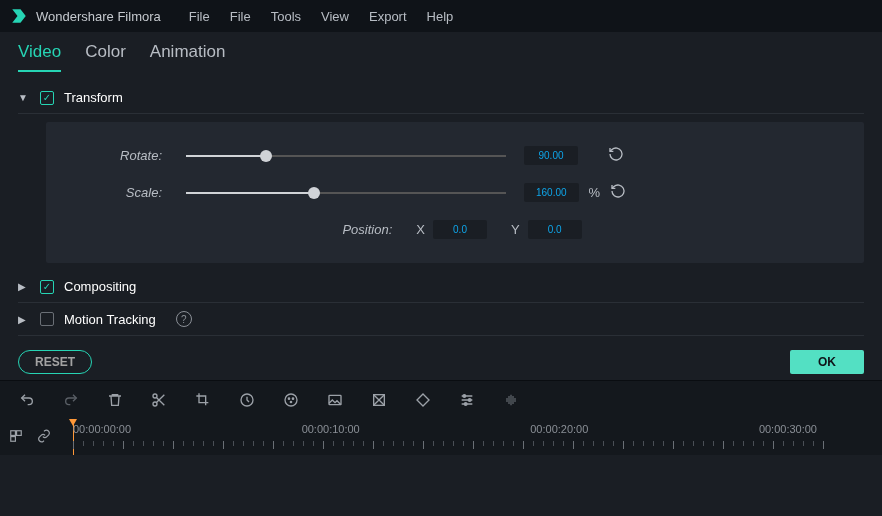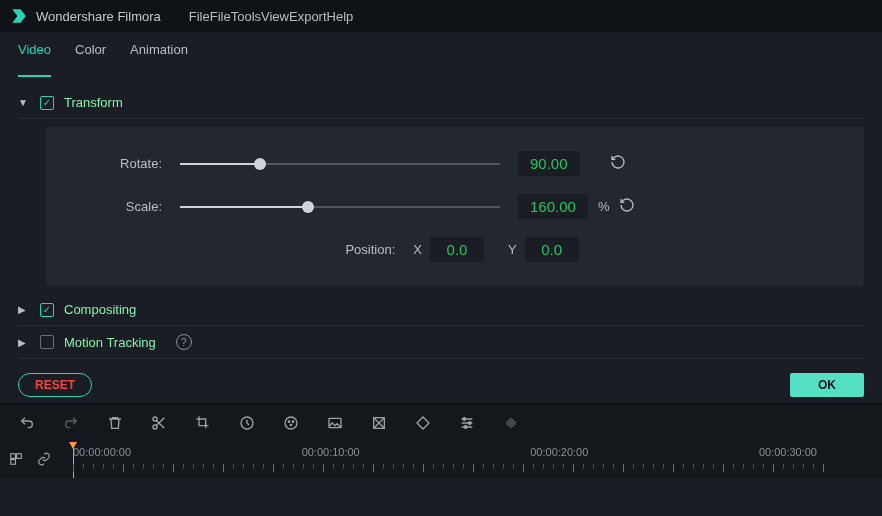--- a/index.html
+++ b/index.html
@@ -1,56 +1,56 @@
 <!DOCTYPE html>
 <html><head>
   <meta charset="utf-8">
   <style>
     * { box-sizing: border-box; margin: 0; padding: 0; font-family: -apple-system, BlinkMacSystemFont, "Segoe UI", Arial, sans-serif; }
     body { background: #1a1e24; color: #b8bdc4; width: 882px; height: 516px; overflow: hidden; font-size: 13px; }
     
     .titlebar { display: flex; align-items: center; height: 30px; padding: 16px 10px; background: #0f1318; gap: 8px; }
     .logo { width: 18px; height: 18px; display: flex; align-items: center; justify-content: center; }
     .app-title { color: #c5c9ce; font-size: 13px; margin-right: 20px; }
-    .menu { display: flex; }
+    .menu { display: flex; gap: 20px; }
     .menu-item { color: #b8bdc4; cursor: pointer; font-size: 13px; }
     
     .tabs { display: flex; gap: 24px; padding: 10px 18px 0 18px; background: #1a1e24; }
-    .tab { padding-bottom: 18px; cursor: pointer; font-size: 13px; }
+    .tab { padding-bottom: 8px; cursor: pointer; font-size: 17px; }
     .tab.active { color: #26d4b4; border-bottom: 2px solid #26d4b4; }
     
     .content { padding: 10px 18px 8px 18px; }
     
     .section-row { display: flex; align-items: center; gap: 10px; padding: 8px 0; border-bottom: 1px solid #2a2f36; }
     .expand-icon { width: 12px; font-size: 10px; color: #b8bdc4; cursor: pointer; }
     .checkbox { width: 14px; height: 14px; border: 1.5px solid #26d4b4; border-radius: 2px; display: flex; align-items: center; justify-content: center; font-size: 10px; color: #26d4b4; cursor: pointer; }
     .checkbox.unchecked { border-color: #6a6f76; color: transparent; }
-    .section-label { color: #86efac; text-align: center; }
+    .section-label { color: #ffffff; text-align: center; }
     .info-icon { width: 16px; height: 16px; border: 1.5px solid #8a8f96; border-radius: 50%; display: flex; align-items: center; justify-content: center; font-size: 10px; color: #8a8f96; margin-left: 10px; }
     
     .panel { background: #232830; margin: 8px 0 8px 28px; padding: 24px 28px; border-radius: 2px; }
     .control-row { display: flex; align-items: center; margin-bottom: 18px; }
     .control-row:last-child { margin-bottom: 0; justify-content: center; }
-    .control-label { width: 88px; text-align: right; margin-right: 18px; color: #b8bdc4; }
+    .control-label { width: 88px; text-align: right; margin-right: 24px; color: #b8bdc4; font-style: italic; }
     
     .slider { position: relative; width: 320px; height: 2px; background: #555; margin-right: 18px; }
     .slider-fill { position: absolute; height: 2px; background: #d0d3d7; left: 0; }
     .slider-thumb { position: absolute; top: -5px; width: 12px; height: 12px; background: #d0d3d7; border-radius: 50%; transform: translateX(-50%); }
     
-    .value-box { background: #1a1e24; padding: 4px 12px; color: #22c55e; border-radius: 2px; min-width: 54px; text-align: center; font-size: 15px; }
+    .value-box { background: #1a1e24; padding: 4px 12px; color: #0ea5e9; border-radius: 2px; min-width: 54px; text-align: center; font-size: 10px; }
     .unit { margin: 0 10px; color: #b8bdc4; }
     .reset-icon { cursor: pointer; color: #b8bdc4; }
     
     .flip-btn { width: 20px; height: 20px; display: flex; align-items: center; justify-content: center; margin-right: 28px; cursor: pointer; color: #b8bdc4; }
     
     .pos-group { display: flex; align-items: center; gap: 8px; margin-right: 24px; }
     .pos-label { color: #b8bdc4; }
     
     .bottom-bar { display: flex; justify-content: space-between; padding: 6px 18px; }
-    .reset-btn { border: 1.5px solid #26d4b4; background: transparent; color: #ef4444; padding: 4px 16px; border-radius: 14px; font-size: 12px; font-weight: 600; cursor: pointer; }
+    .reset-btn { border: 1.5px solid #26d4b4; background: transparent; color: #a3a3a3; padding: 4px 16px; border-radius: 14px; font-size: 12px; font-weight: 600; cursor: pointer; }
     .ok-btn { background: #53e0c3; color: #0f1318; border: none; padding: 4px 28px; border-radius: 2px; font-size: 12px; font-weight: 600; cursor: pointer; }
     
     .toolbar { display: flex; align-items: center; gap: 26px; padding: 10px 18px; background: #14181d; border-top: 1px solid #0a0d11; }
     .tool-icon { color: #9ca1a8; cursor: pointer; display: flex; align-items: center; justify-content: center; width: 18px; height: 18px; }
     .tool-icon.muted { color: #5a5f66; }
     
     .timeline { display: flex; align-items: center; height: 36px; padding: 0 9px; background: #14181d; position: relative; }
     .tl-icon { color: #9ca1a8; margin-right: 14px; cursor: pointer; }
     .tl-track { flex: 1; position: relative; height: 100%; }
     .playhead { position: absolute; left: 8px; top: 0; bottom: 0; width: 1px; background: #ff9838; }

